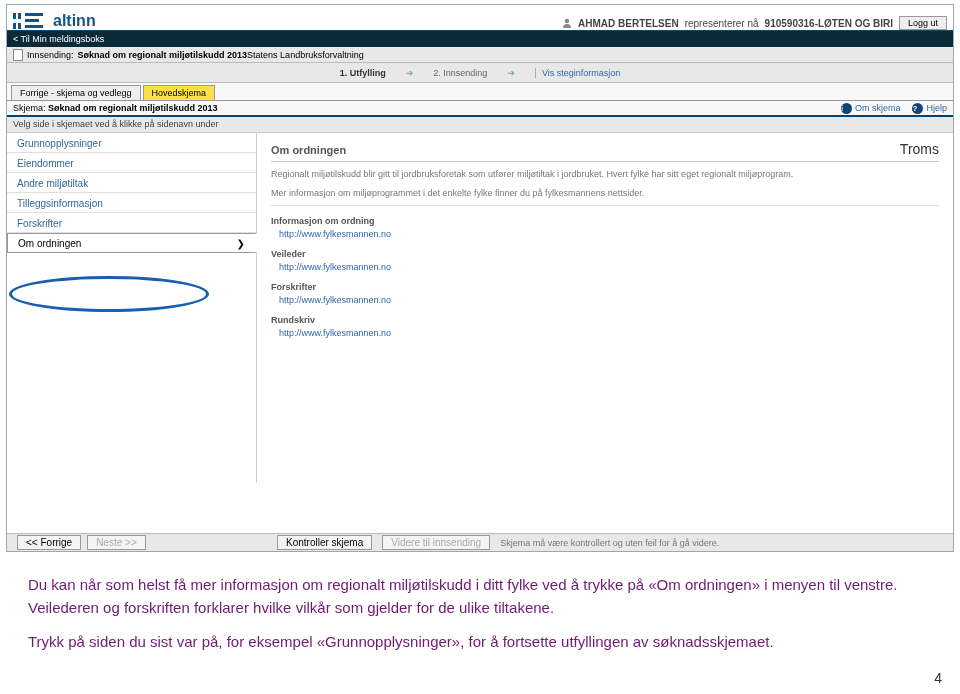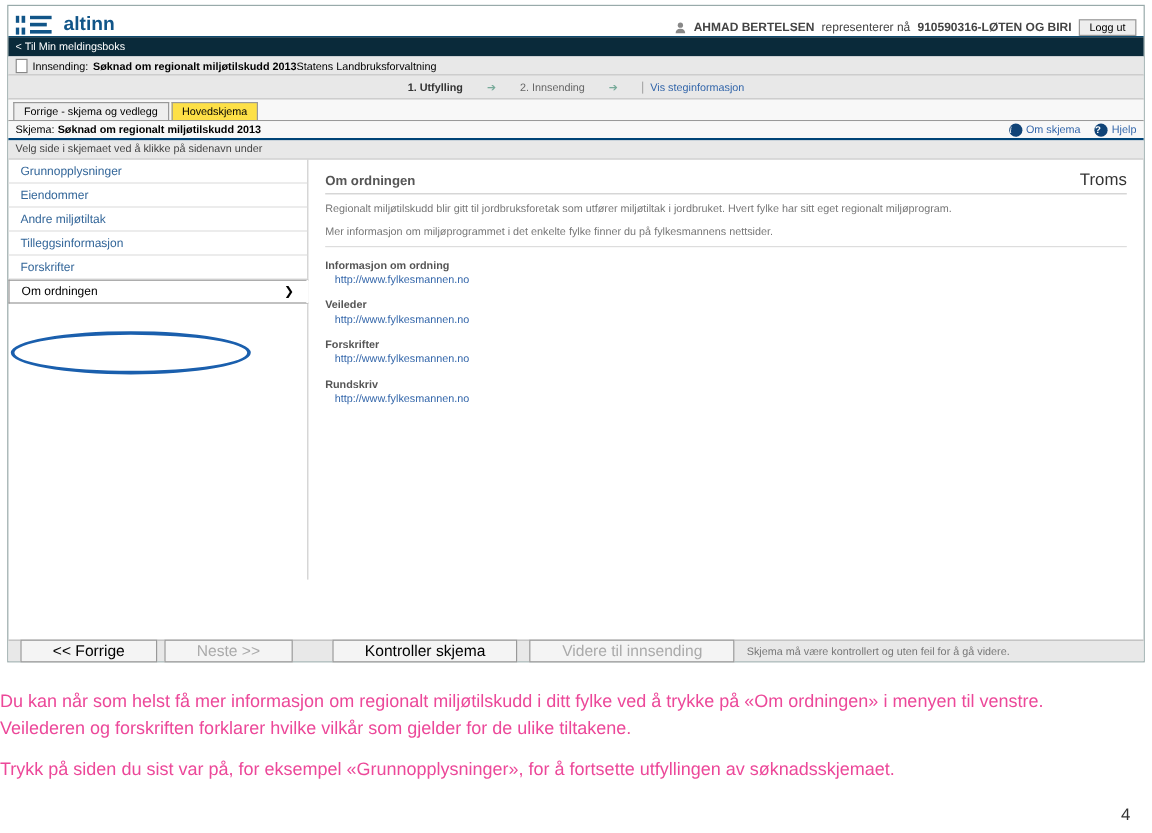--- a/index.html
+++ b/index.html
@@ -29,25 +29,25 @@
 .side-item{height:20px;border-bottom:1px solid #e0e0e0;padding:3px 10px;font-size:10px;color:#369;cursor:pointer;display:flex;align-items:flex-end;justify-content:space-between}
 .side-item.sel{background:#fff;color:#000;border:1px solid #999;border-right:2px solid #fff;margin-right:-1px}
 .content{flex:1;padding:8px 14px;font-size:10px;color:#555;position:relative}
 .content-hdr{display:flex;justify-content:space-between;align-items:baseline;border-bottom:1px solid #ccc;padding-bottom:4px;margin-bottom:6px}
 .content-hdr .title{font-weight:bold;color:#555;font-size:11px}
 .content-hdr .region{font-weight:normal;color:#333;font-size:14px}
 .content p{font-size:9px;color:#777;line-height:1.4;margin-bottom:6px}
 .section-label{font-weight:bold;color:#555;font-size:9px;margin-top:10px;margin-bottom:2px}
 .link{color:#36a;font-size:9px;margin-left:8px;cursor:pointer}
 .bottom{position:absolute;left:0;bottom:0;width:100%;height:18px;border-top:1px solid #bbb;background:#e8e8e8;display:flex;align-items:center;gap:10px;padding:0 10px;font-size:9px}
-.bottom .b{border:1px solid #999;background:#f4f4f4;padding:1px 26px;font-size:13px;cursor:pointer}
+.bottom .b{border:1px solid #999;background:#f4f4f4;padding:1px 8px;font-size:10px;cursor:pointer}
 .bottom .b.dis{color:#aaa}
 .bottom .msg{color:#777}
 .circle-anno{position:absolute;left:9px;top:276px;width:200px;height:36px;border:3px solid #1a5fad;border-radius:50%;pointer-events:none;z-index:10}
-.below{position:absolute;left:0;top:574px;width:920px;font-size:15px;line-height:1.5;color:#ec4899}
+.below{position:absolute;left:28px;top:574px;width:920px;font-size:15px;line-height:1.5;color:#701a75}
 .below p{margin-bottom:12px}
 .pagenum{position:absolute;right:18px;bottom:8px;font-size:14px;color:#333}
 .doc-icon{display:inline-block;width:10px;height:12px;border:1px solid #888;background:#fff;position:relative}
 .arrow{color:#7a9}
 </style>
 </head>
 <body>
 
 <div class="frame">
 

